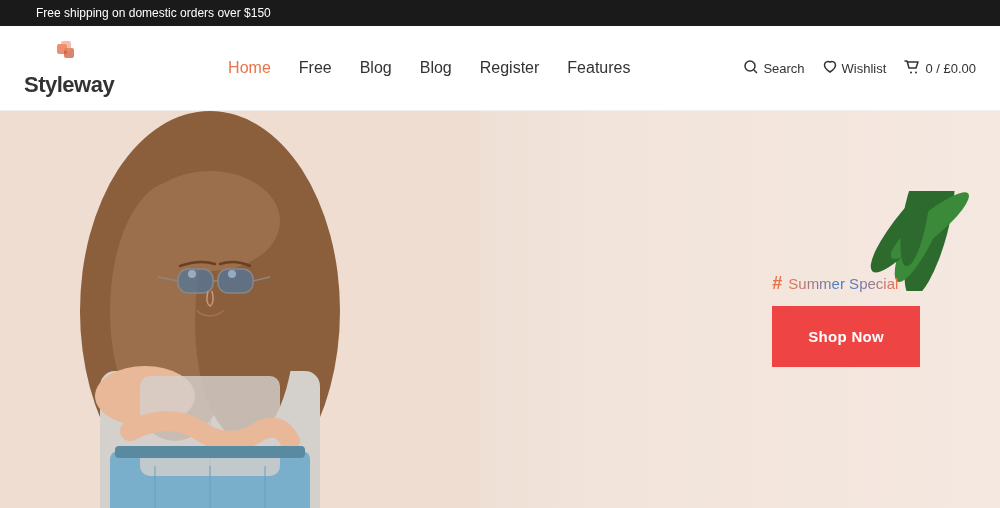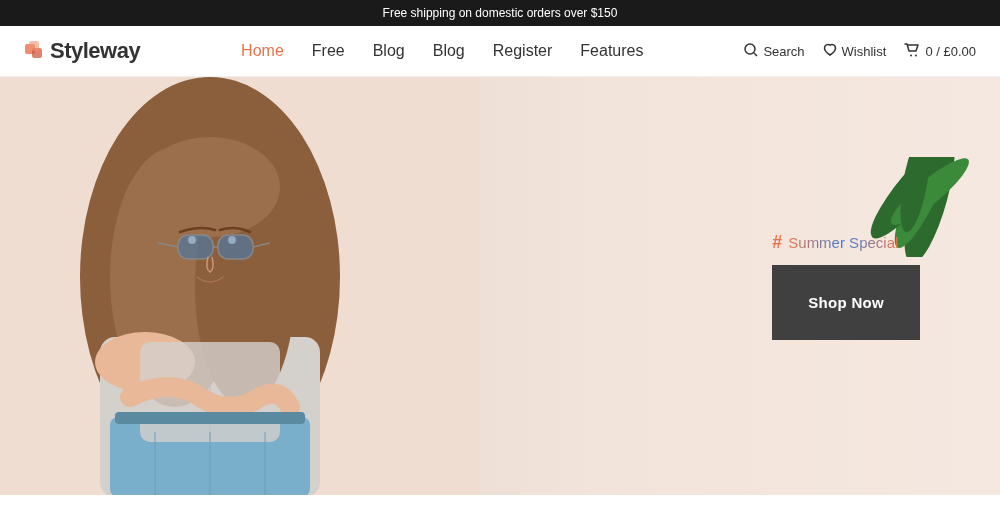--- a/index.html
+++ b/index.html
@@ -9,25 +9,24 @@
       width: 1000px;
       height: 508px;
       overflow: hidden;
     }
 
     
     .announcement-bar {
       background: #1a1a1a;
       color: #fff;
       font-size: 12px;
-      padding: 6px 8px;
+      padding: 6px 36px;
       display: flex;
       justify-content: space-between;
       align-items: center;
-      flex-direction: column;
     }
 
     .announcement-right {
       display: flex;
       gap: 16px;
     }
 
     .announcement-right a {
       color: #fff;
       text-decoration: none;
@@ -42,22 +41,23 @@
       align-items: center;
       justify-content: space-between;
       border-bottom: 1px solid #f0f0f0;
       position: relative;
       z-index: 10;
     }
 
     .logo {
       display: flex;
       align-items: center;
-      gap: 0;
-      text-decoration: none;
+      gap: 8px;
+      text-decoration: none;
+      flex-direction: column;
     }
 
     .logo-icon {
       width: 26px;
       height: 26px;
     }
 
     .logo-text {
       font-size: 22px;
       font-weight: 600;
@@ -168,24 +168,24 @@
     .hero-title {
       font-size: 44px;
       font-weight: 800;
       color: #1a1a1a;
       line-height: 1.15;
       margin-bottom: 28px;
       letter-spacing: -1px;
     }
 
     .shop-btn {
-      background: #404040;
+      background: #ef4444;
       color: #fff;
       border: none;
-      padding: 29px 36px;
+      padding: 22px 36px;
       font-size: 15px;
       font-weight: 600;
       cursor: pointer;
       letter-spacing: 0.3px;
       text-decoration: none;
       display: inline-block;
     }
 
     
     .model-photo {

